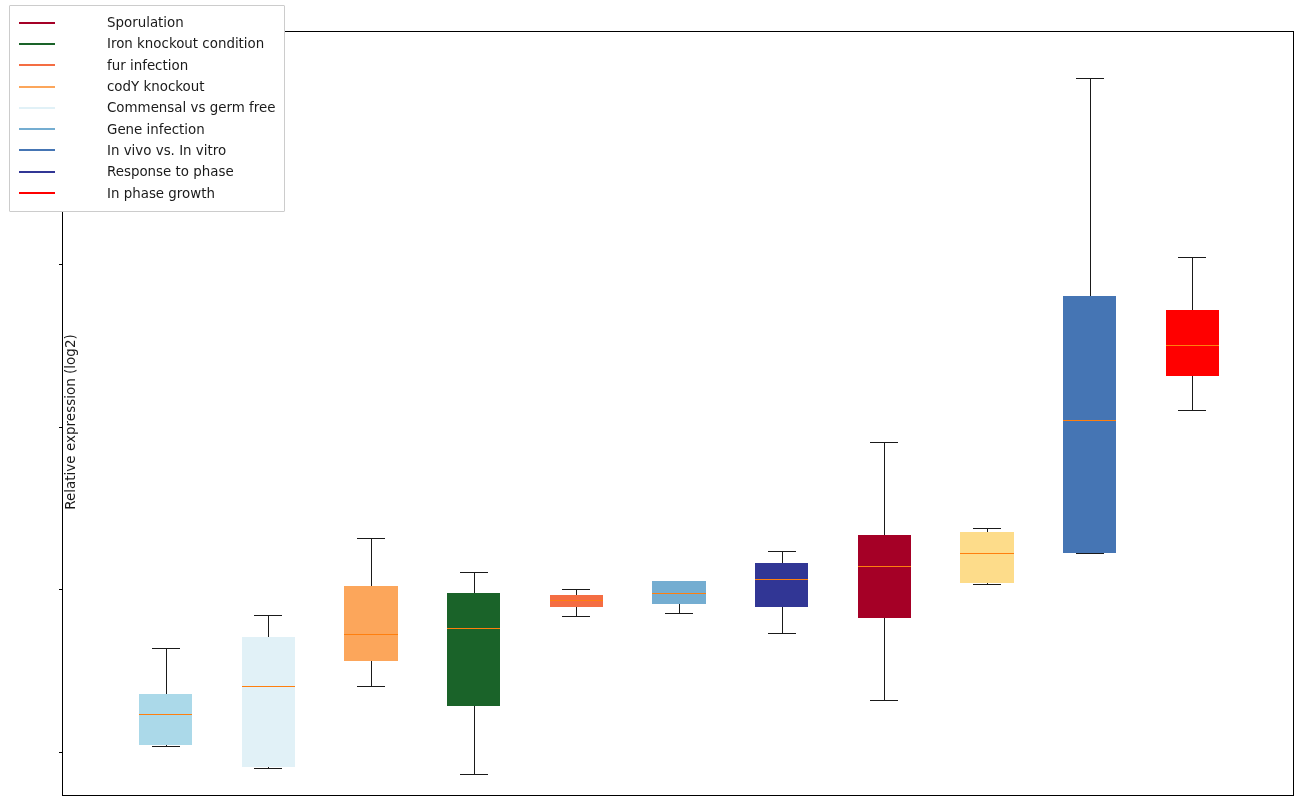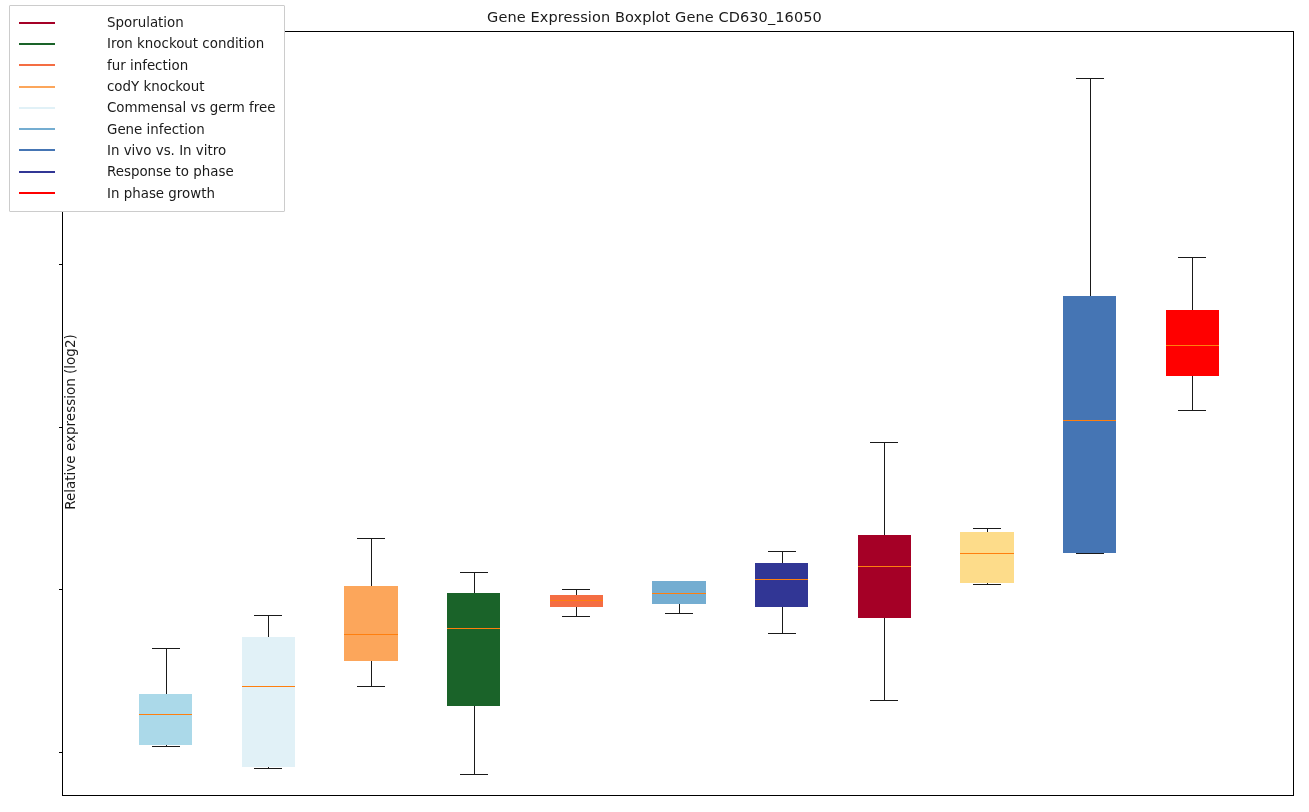--- a/index.html
+++ b/index.html
@@ -116,21 +116,20 @@
     font-size: 13.4px;
     color: #1a1a1a;
     white-space: nowrap;
   }
 </style>
 </head>
 <body>
 
 <div id="figure">
 
-  <div id="chart-title">Gene Expression Boxplot Gene CD630_16050</div>
 
   <div id="axes">
     <div id="ylabel">Relative expression (log2)</div>
     <div id="ytick-layer">
         <div class="ytick-mark" style="top: 69.1755px;"></div>
         <div class="ytick-mark" style="top: 231.941px;"></div>
         <div class="ytick-mark" style="top: 394.707px;"></div>
         <div class="ytick-mark" style="top: 557.473px;"></div>
         <div class="ytick-mark" style="top: 720.239px;"></div>
       </div>

